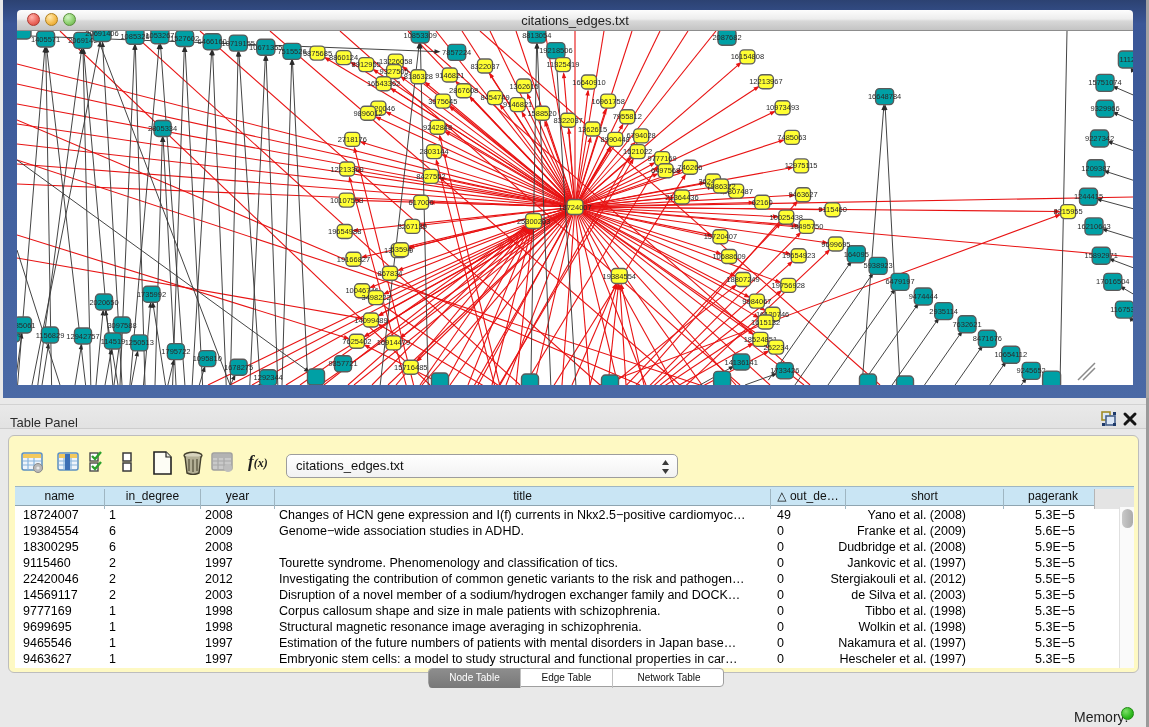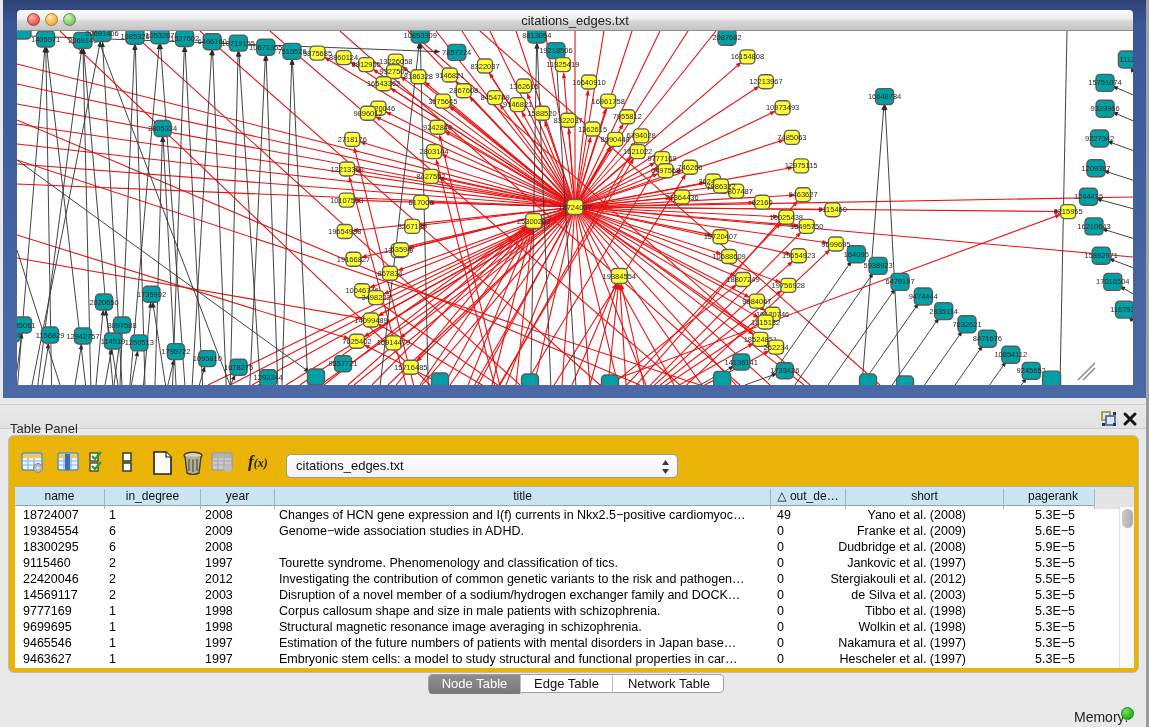--- a/index.html
+++ b/index.html
@@ -16,24 +16,24 @@
 #tl3 { left:46px; background:radial-gradient(circle at 35% 30%,#d2f4c3,#8fd271 55%,#62a943); border:1px solid #5a8f3c;}
 #canvas { position:absolute; left:17px; top:31px; width:1116px; height:354px; background:#fff; overflow:hidden; }
 #canvas svg { position:absolute; left:-17px; top:-31px; }
 .re { stroke:#e81313; stroke-width:1.1; }
 .bk { stroke:#3a3a3a; stroke-width:0.95; }
 .nl { font-size:7.5px; fill:#2a2a2a; text-anchor:middle; font-family:"Liberation Sans",sans-serif; }
 
 #tp { position:absolute; left:0; top:398px; width:1146px; height:329px; background:#e9e9e9; }
 #tpedge { position:absolute; left:1146px; top:398px; width:3px; height:329px; background:#9a9a9a; }
 #tph { position:absolute; left:0; top:6px; width:1146px; height:25px; background:linear-gradient(180deg,#e9e9e9,#e2e2e2); border-top:1px solid #d2d2d2; border-bottom:1px solid #cdcdcd; }
-#tph .t { position:absolute; left:10px; top:16px; font-size:13px; color:#2b2b2b; }
+#tph .t { position:absolute; left:10px; top:10px; font-size:13px; color:#2b2b2b; }
 #floatic { position:absolute; left:1101px; top:6px; width:16px; height:16px; }
 #closeic { position:absolute; left:1122px; top:6px; width:16px; height:16px; font-size:14px; font-weight:bold; color:#111; text-align:center; line-height:16px; }
-#panelbox { position:absolute; left:8px; top:37px; width:1131px; height:238px; border:1px solid #bdbdbd; border-radius:6px; background:#eab308; }
+#panelbox { position:absolute; left:8px; top:37px; width:1131px; height:238px; border:1px solid #bdbdbd; border-radius:6px; background:#fef9c3; }
 
 #tbar { position:absolute; left:0px; top:4px; width:1129px; height:44px; }
 .tico { position:absolute; top:11px; }
 #combo { position:absolute; left:277px; top:14px; width:392px; height:24px; background:linear-gradient(180deg,#ffffff,#f2f2f2); border:1px solid #9d9d9d; border-radius:5px; font-size:13px; color:#111; line-height:22px; padding-left:9px; }
 
 #tbl { position:absolute; left:6px; top:50px; width:1119px; height:182px; background:#fff; }
 #thead { position:absolute; left:0; top:0; width:1119px; height:20px; background:#c9e5f4; border-top:1px solid #9fb6c2; border-bottom:1px solid #8ea4b0; font-size:12px; color:#111; }
 #thead div { position:absolute; top:2px; text-align:center; border-left:1px solid #9fb6c2; height:20px; }
 #rows { position:absolute; left:0; top:22px; width:1119px; }
 .tr { position:relative; height:16px; font-size:12.5px; color:#000; white-space:nowrap; }
@@ -41,21 +41,21 @@
 .c0 { left:8px;  width:88px; }
 .c1 { left:94px; width:94px; }
 .c2 { left:190px;width:80px; }
 .c3 { left:264px;width:492px; }
 .c4 { left:762px;width:70px; }
 .c5 { left:801px;width:150px;text-align:right; }
 .c6 { left:992px;width:95px;margin-left:28px; }
 #vsb { position:absolute; left:1104px; top:21px; width:15px; height:161px; background:#fafafa; border-left:1px solid #e0e0e0; }
 #vsb .th { position:absolute; left:2px; top:2px; width:11px; height:19px; background:linear-gradient(90deg,#c9c9c9,#ababab); border-radius:6px; }
 
-#tabs { position:absolute; left:428px; top:276px; width:296px; height:19px; border:1px solid #9f9f9f; border-radius:4px; background:#fff; font-size:13px; }
+#tabs { position:absolute; left:428px; top:270px; width:296px; height:19px; border:1px solid #9f9f9f; border-radius:4px; background:#fff; font-size:10px; }
 #tabs div { position:absolute; top:0; height:19px; line-height:18px; text-align:center; }
 #tabN { left:0; width:91px; background:linear-gradient(180deg,#8d8d8d,#787878); color:#fff; border-radius:3px 0 0 3px; }
 #tabE { left:91px; width:92px; color:#111; border-left:1px solid #c0c0c0; }
 #tabT { left:183px; width:113px; color:#111; border-left:1px solid #c0c0c0; }
 #mem { position:absolute; left:1058px; top:311px; font-size:14px; color:#222;padding-left:16px; }
 #memdot { position:absolute; left:1121px; top:309px; width:13px; height:13px; border-radius:50%; background:radial-gradient(circle at 35% 30%,#7ee06a,#2fb91f 60%,#1e9c12); border:1px solid #1c8a10; }
 </style></head><body>
 <div id="stage">
   <div id="winin"></div>
     <div style="position:absolute;left:1146px;top:0;width:3px;height:398px;background:#a3a3a3;"></div>

